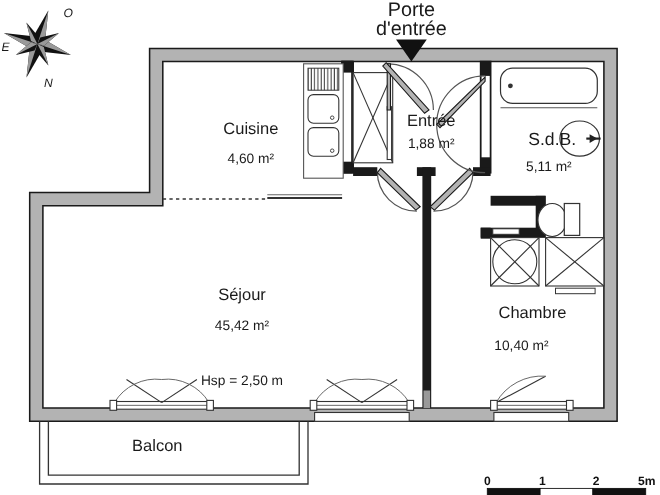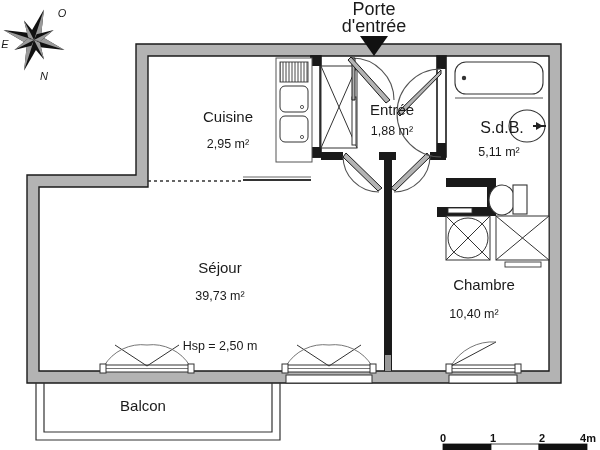--- a/index.html
+++ b/index.html
@@ -206,35 +206,35 @@
   </svg>
 
   <div class="lbl callout" style="left:374px;top:9px;">Porte</div>
   <div class="lbl callout" style="left:374px;top:26px;">d'entrée</div>
 
   <div class="lbl compass-lbl" style="left:62px;top:13px;">O</div>
   <div class="lbl compass-lbl" style="left:5px;top:44px;">E</div>
   <div class="lbl compass-lbl" style="left:44px;top:76px;">N</div>
 
   <div class="lbl room-name" style="left:228px;top:117px;">Cuisine</div>
-  <div class="lbl room-area" style="left:228px;top:144px;">2,95 m²</div>
+  <div class="lbl room-area" style="left:228px;top:144px;">4,60 m²</div>
 
   <div class="lbl room-name" style="left:392px;top:110px;">Entrée</div>
   <div class="lbl room-area" style="left:392px;top:131px;">1,88 m²</div>
 
   <div class="lbl sdb-name" style="left:502px;top:128px;">S.d.B.</div>
   <div class="lbl room-area" style="left:499px;top:152px;text-align:right;">5,11 m²</div>
 
   <div class="lbl room-name" style="left:220px;top:268px;">Séjour</div>
-  <div class="lbl room-area" style="left:220px;top:296px;">39,73 m²</div>
+  <div class="lbl room-area" style="left:220px;top:296px;">45,42 m²</div>
   <div class="lbl room-hsp" style="left:220px;top:322px;">Hsp = 2,50 m</div>
 
   <div class="lbl room-name" style="left:484px;top:285px;">Chambre</div>
   <div class="lbl room-area" style="left:474px;top:314px;">10,40 m²</div>
 
   <div class="lbl room-name" style="left:143px;top:406px;">Balcon</div>
 
   <div class="scale-lbl" style="left:443px;top:432px;">0</div>
   <div class="scale-lbl" style="left:493px;top:432px;">1</div>
   <div class="scale-lbl" style="left:542px;top:432px;">2</div>
-  <div class="scale-lbl" style="left:588px;top:432px;">4m</div>
+  <div class="scale-lbl" style="left:588px;top:432px;">5m</div>
 
 </div>
 
 </body></html>

